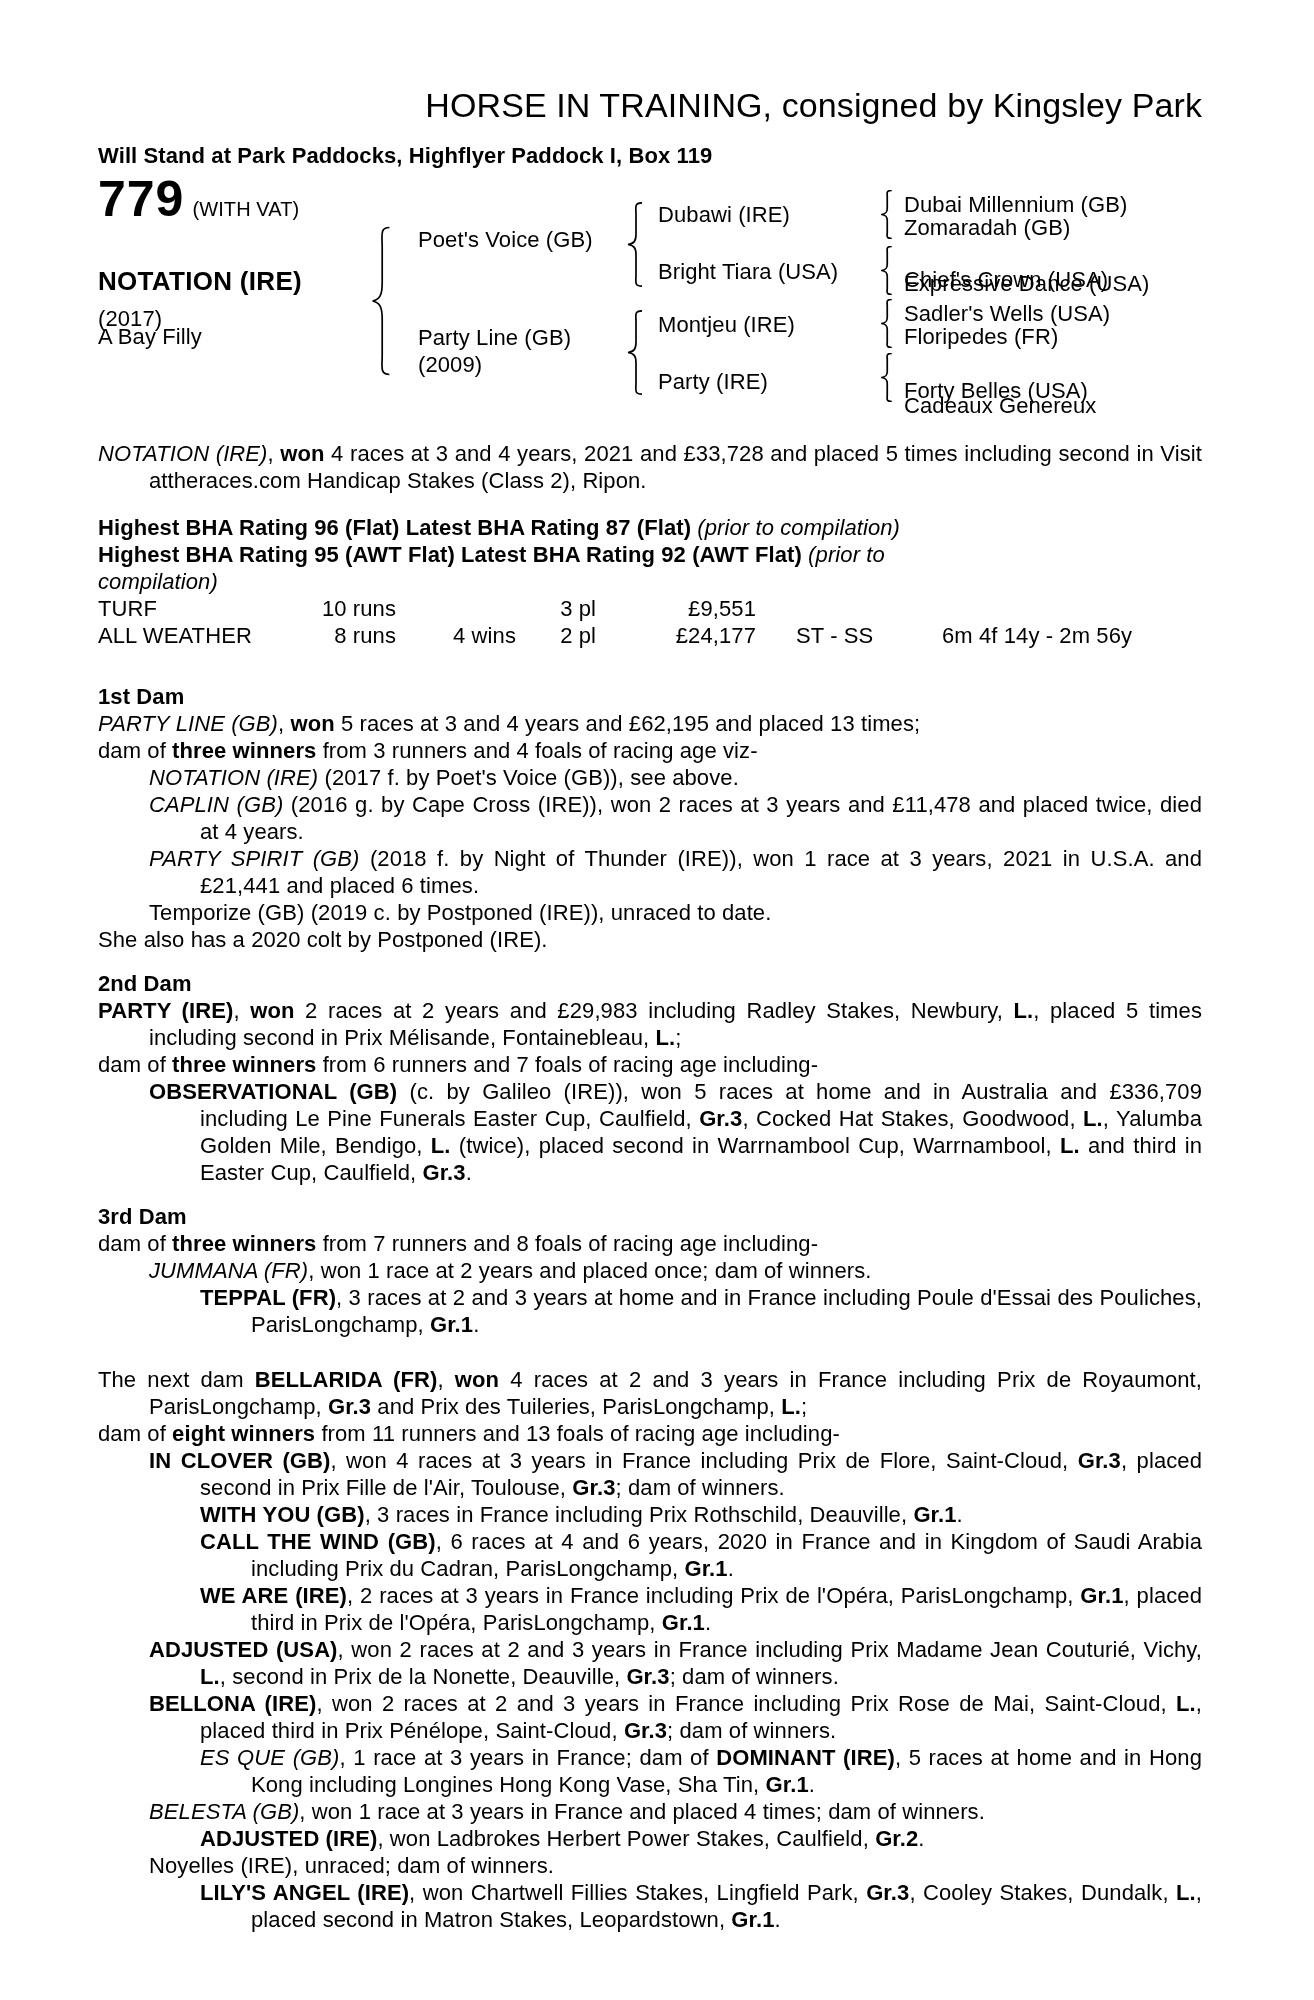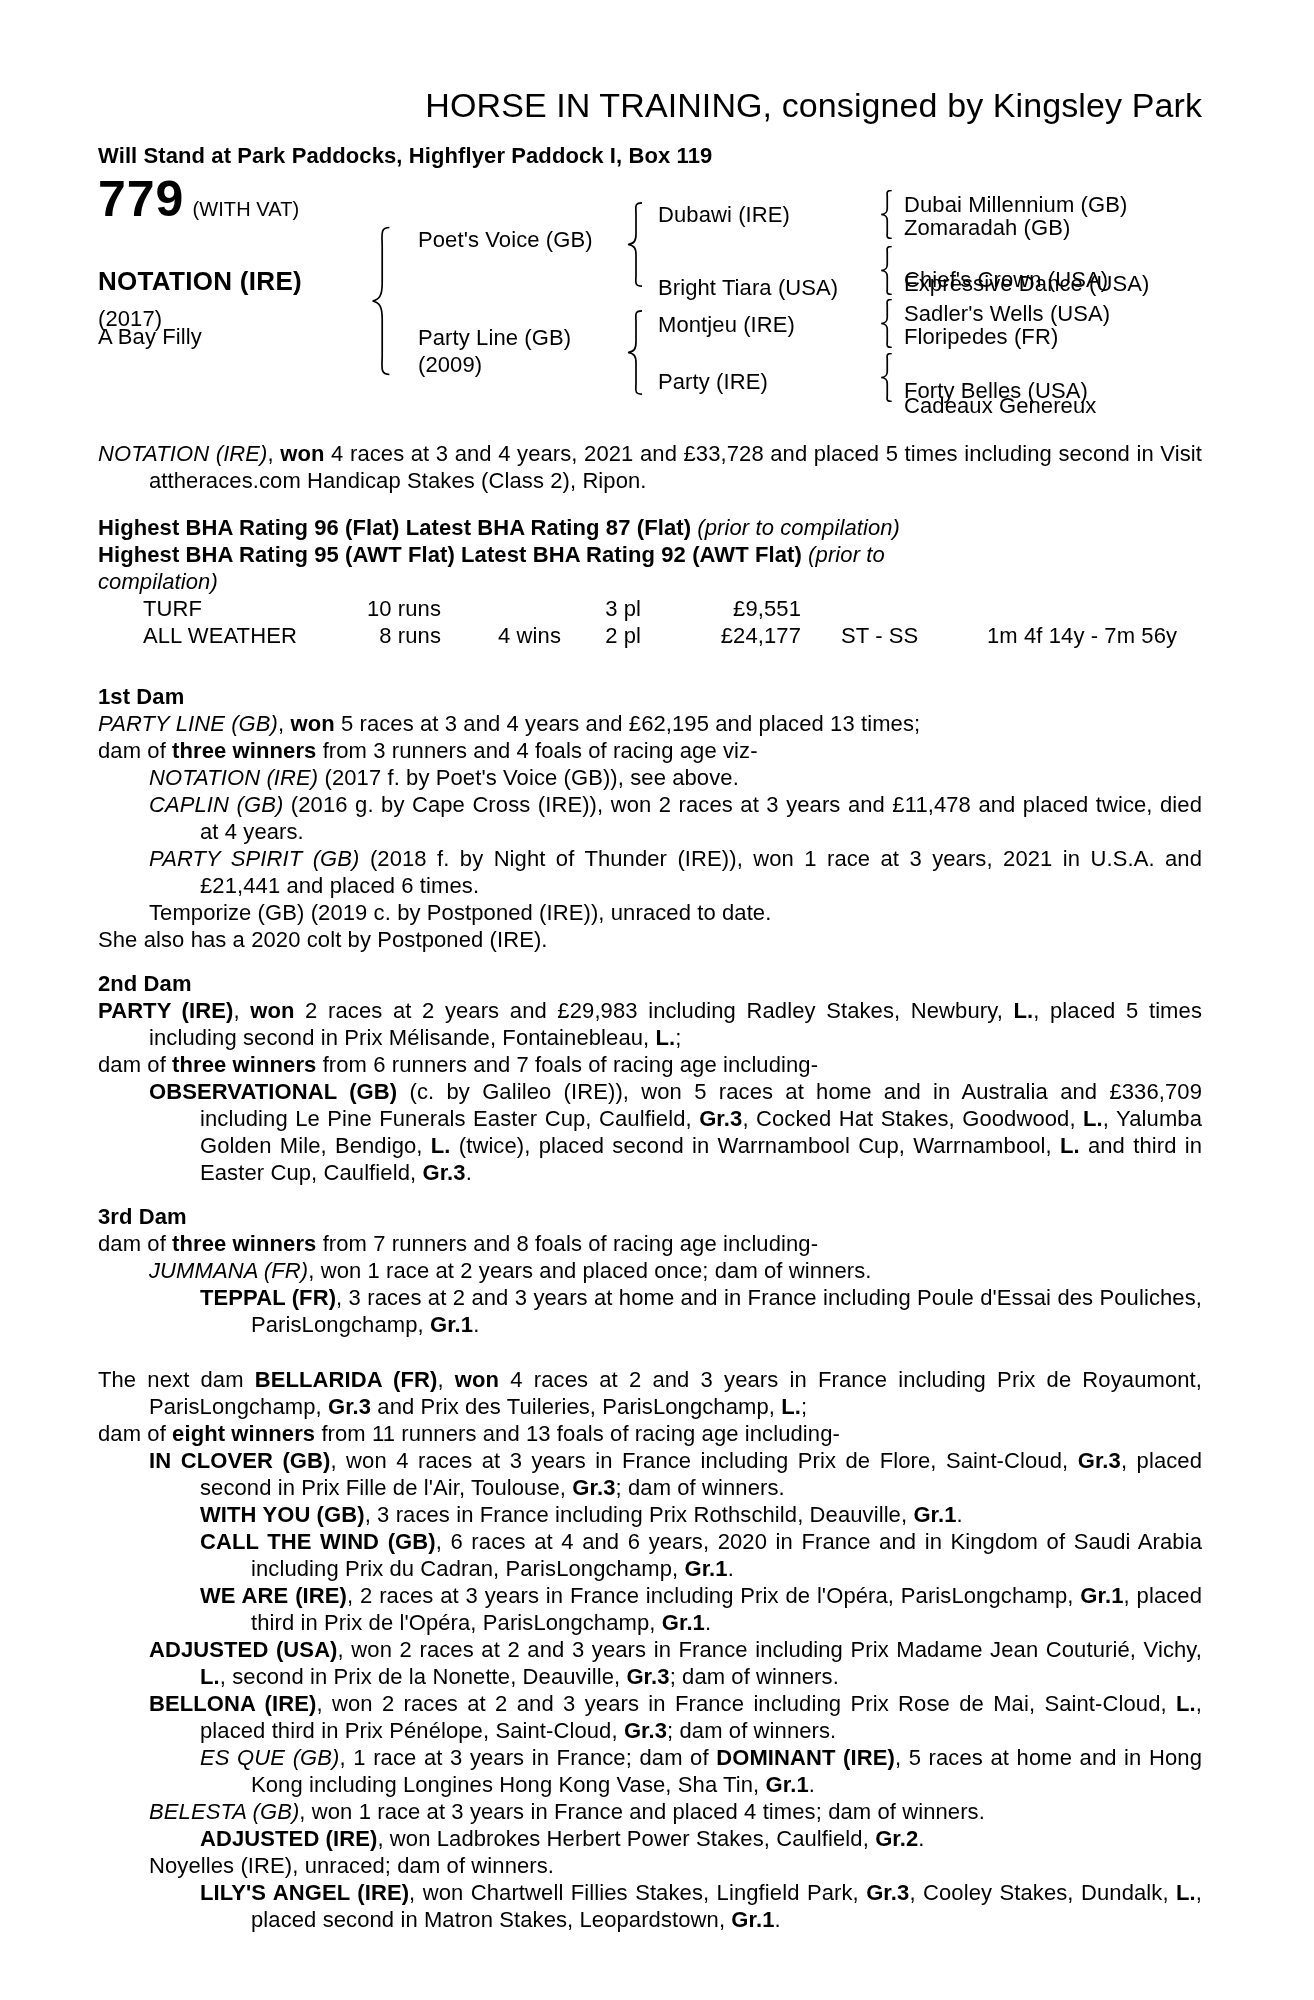--- a/index.html
+++ b/index.html
@@ -34,37 +34,37 @@
   .br-2a{left:527px;top:15px;width:20px;height:85px;}
   .br-2b{left:527px;top:123px;width:20px;height:85px;}
   .br-3a{left:781px;top:3px;width:15px;height:49px;}
   .br-3b{left:781px;top:59px;width:15px;height:49px;}
   .br-3c{left:781px;top:112px;width:15px;height:49px;}
   .br-3d{left:781px;top:166px;width:15px;height:49px;}
   .g1s{left:320px;top:41px;}
   .g1d{left:320px;top:139px;}
   .g1y{left:320px;top:166px;}
   .g2-0{left:560px;top:16px;}
-  .g2-1{left:560px;top:73px;margin-top:16px;}
+  .g2-1{left:560px;top:73px;}
   .g2-2{left:560px;top:126px;}
   .g2-3{left:560px;top:183px;}
   .g3-0{left:806px;top:6px;}
   .g3-1{left:806px;top:29px;}
   .g3-2{left:806px;top:62px;margin-top:19px;}
   .g3-3{left:806px;top:85px;}
   .g3-4{left:806px;top:115px;}
   .g3-5{left:806px;top:138px;}
   .g3-6{left:806px;top:169px;margin-top:38px;}
   .g3-7{left:806px;top:192px;}
 
   
   .record{margin-top:38px;}
   .ratings{margin-top:20px;}
   .stats{margin-top:0;}
-  .stats-row{display:flex;margin-left:45px;}
+  .stats-row{display:flex;}
   .sc{white-space:pre;}
   .sc1{width:215px;}
   .sc2{width:83px;text-align:right;}
   .sc3{width:120px;text-align:right;}
   .sc4{width:80px;text-align:right;}
   .sc5{width:160px;text-align:right;}
   .sc6{width:116px;padding-left:40px;}
   .sc7{padding-left:30px;flex:1;}
 
   .sections{margin-top:34px;}
@@ -169,21 +169,21 @@
         <span class="sc sc6"></span>
         <span class="sc sc7"></span>
       </div>
       <div class="stats-row">
         <span class="sc sc1">ALL WEATHER</span>
         <span class="sc sc2">8 runs</span>
         <span class="sc sc3">4 wins</span>
         <span class="sc sc4">2 pl</span>
         <span class="sc sc5">£24,177</span>
         <span class="sc sc6">ST - SS</span>
-        <span class="sc sc7">1m 4f 14y - 7m 56y</span>
+        <span class="sc sc7">6m 4f 14y - 2m 56y</span>
       </div>
     </div>
   <div class="sections">
       <div class="section">
         <div class="sec-h">1st Dam</div>
         <div class="para ind0"><span class="sg-i">PARTY LINE (GB)</span><span class="sg-r">, </span><span class="sg-b">won</span><span class="sg-r"> 5 races at 3 and 4 years and £62,195 and placed 13 times;</span></div>
         <div class="para ind0"><span class="sg-r">dam of </span><span class="sg-b">three winners</span><span class="sg-r"> from 3 runners and 4 foals of racing age viz-</span></div>
         <div class="para ind1"><span class="sg-i">NOTATION (IRE)</span><span class="sg-r"> (2017 f. by Poet's Voice (GB)), see above.</span></div>
         <div class="para ind1 just"><span class="sg-i">CAPLIN (GB)</span><span class="sg-r"> (2016 g. by Cape Cross (IRE)), won 2 races at 3 years and £11,478 and placed twice, died at 4 years.</span></div>
         <div class="para ind1 just"><span class="sg-i">PARTY SPIRIT (GB)</span><span class="sg-r"> (2018 f. by Night of Thunder (IRE)), won 1 race at 3 years, 2021 in U.S.A. and £21,441 and placed 6 times.</span></div>

